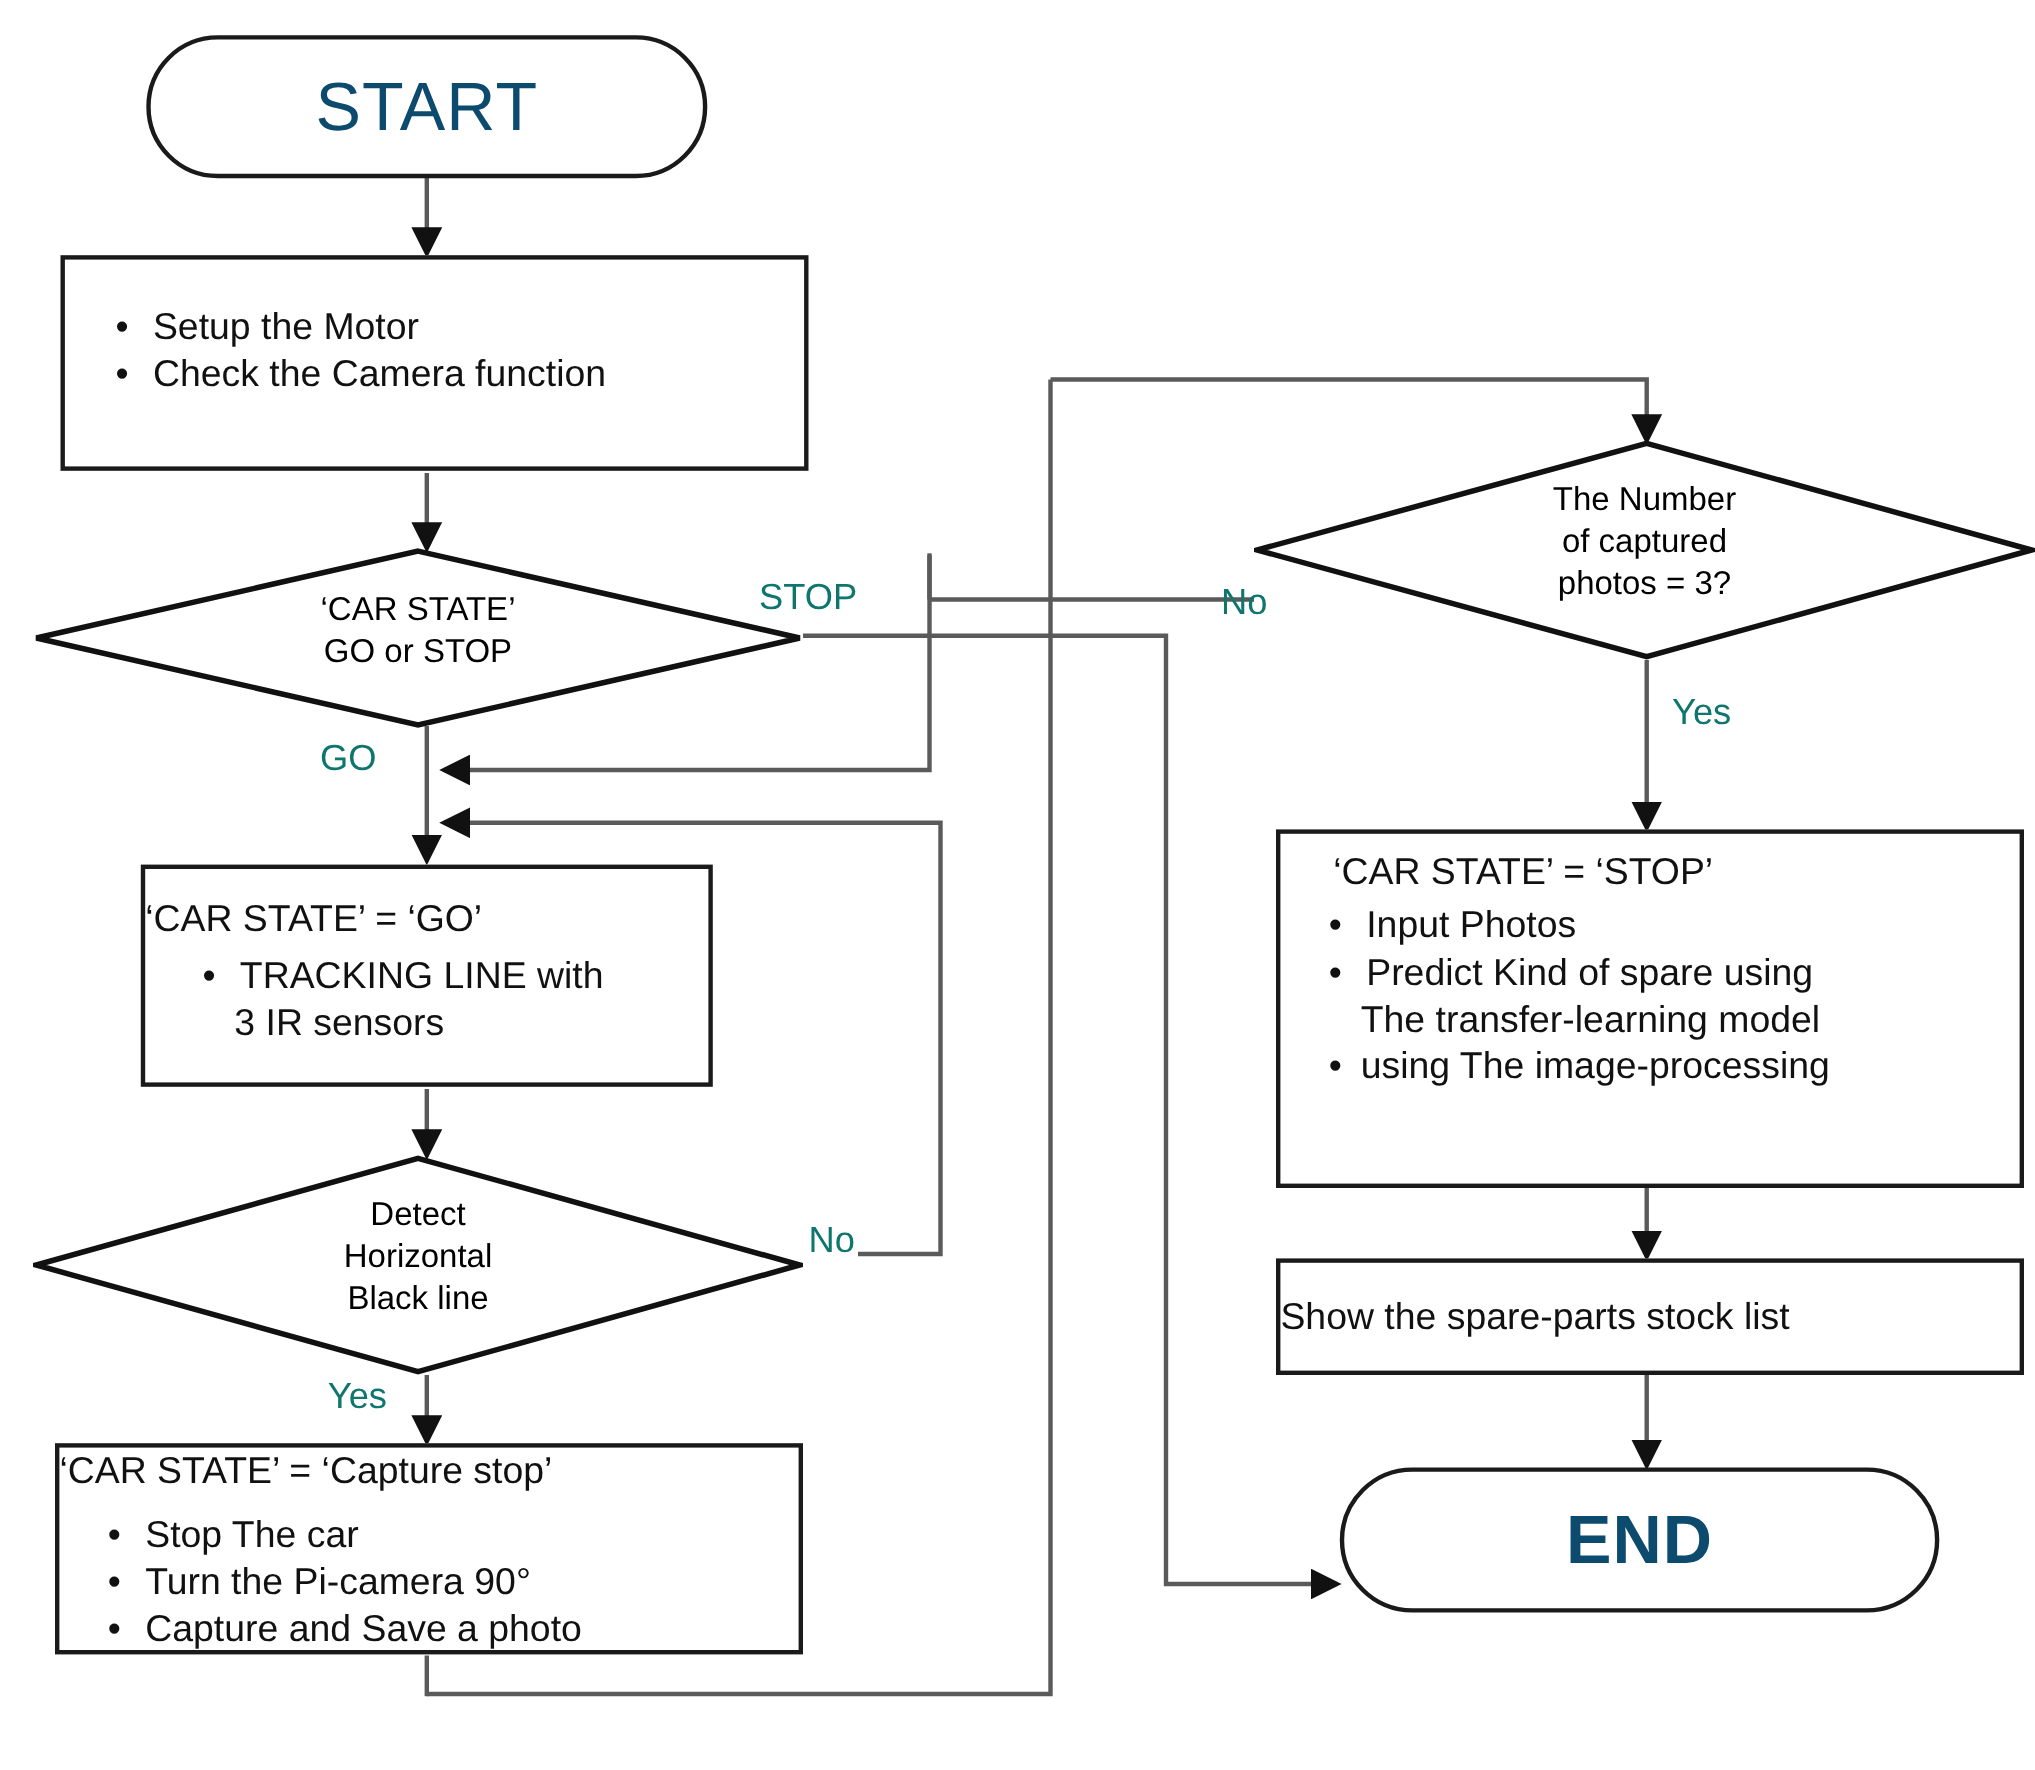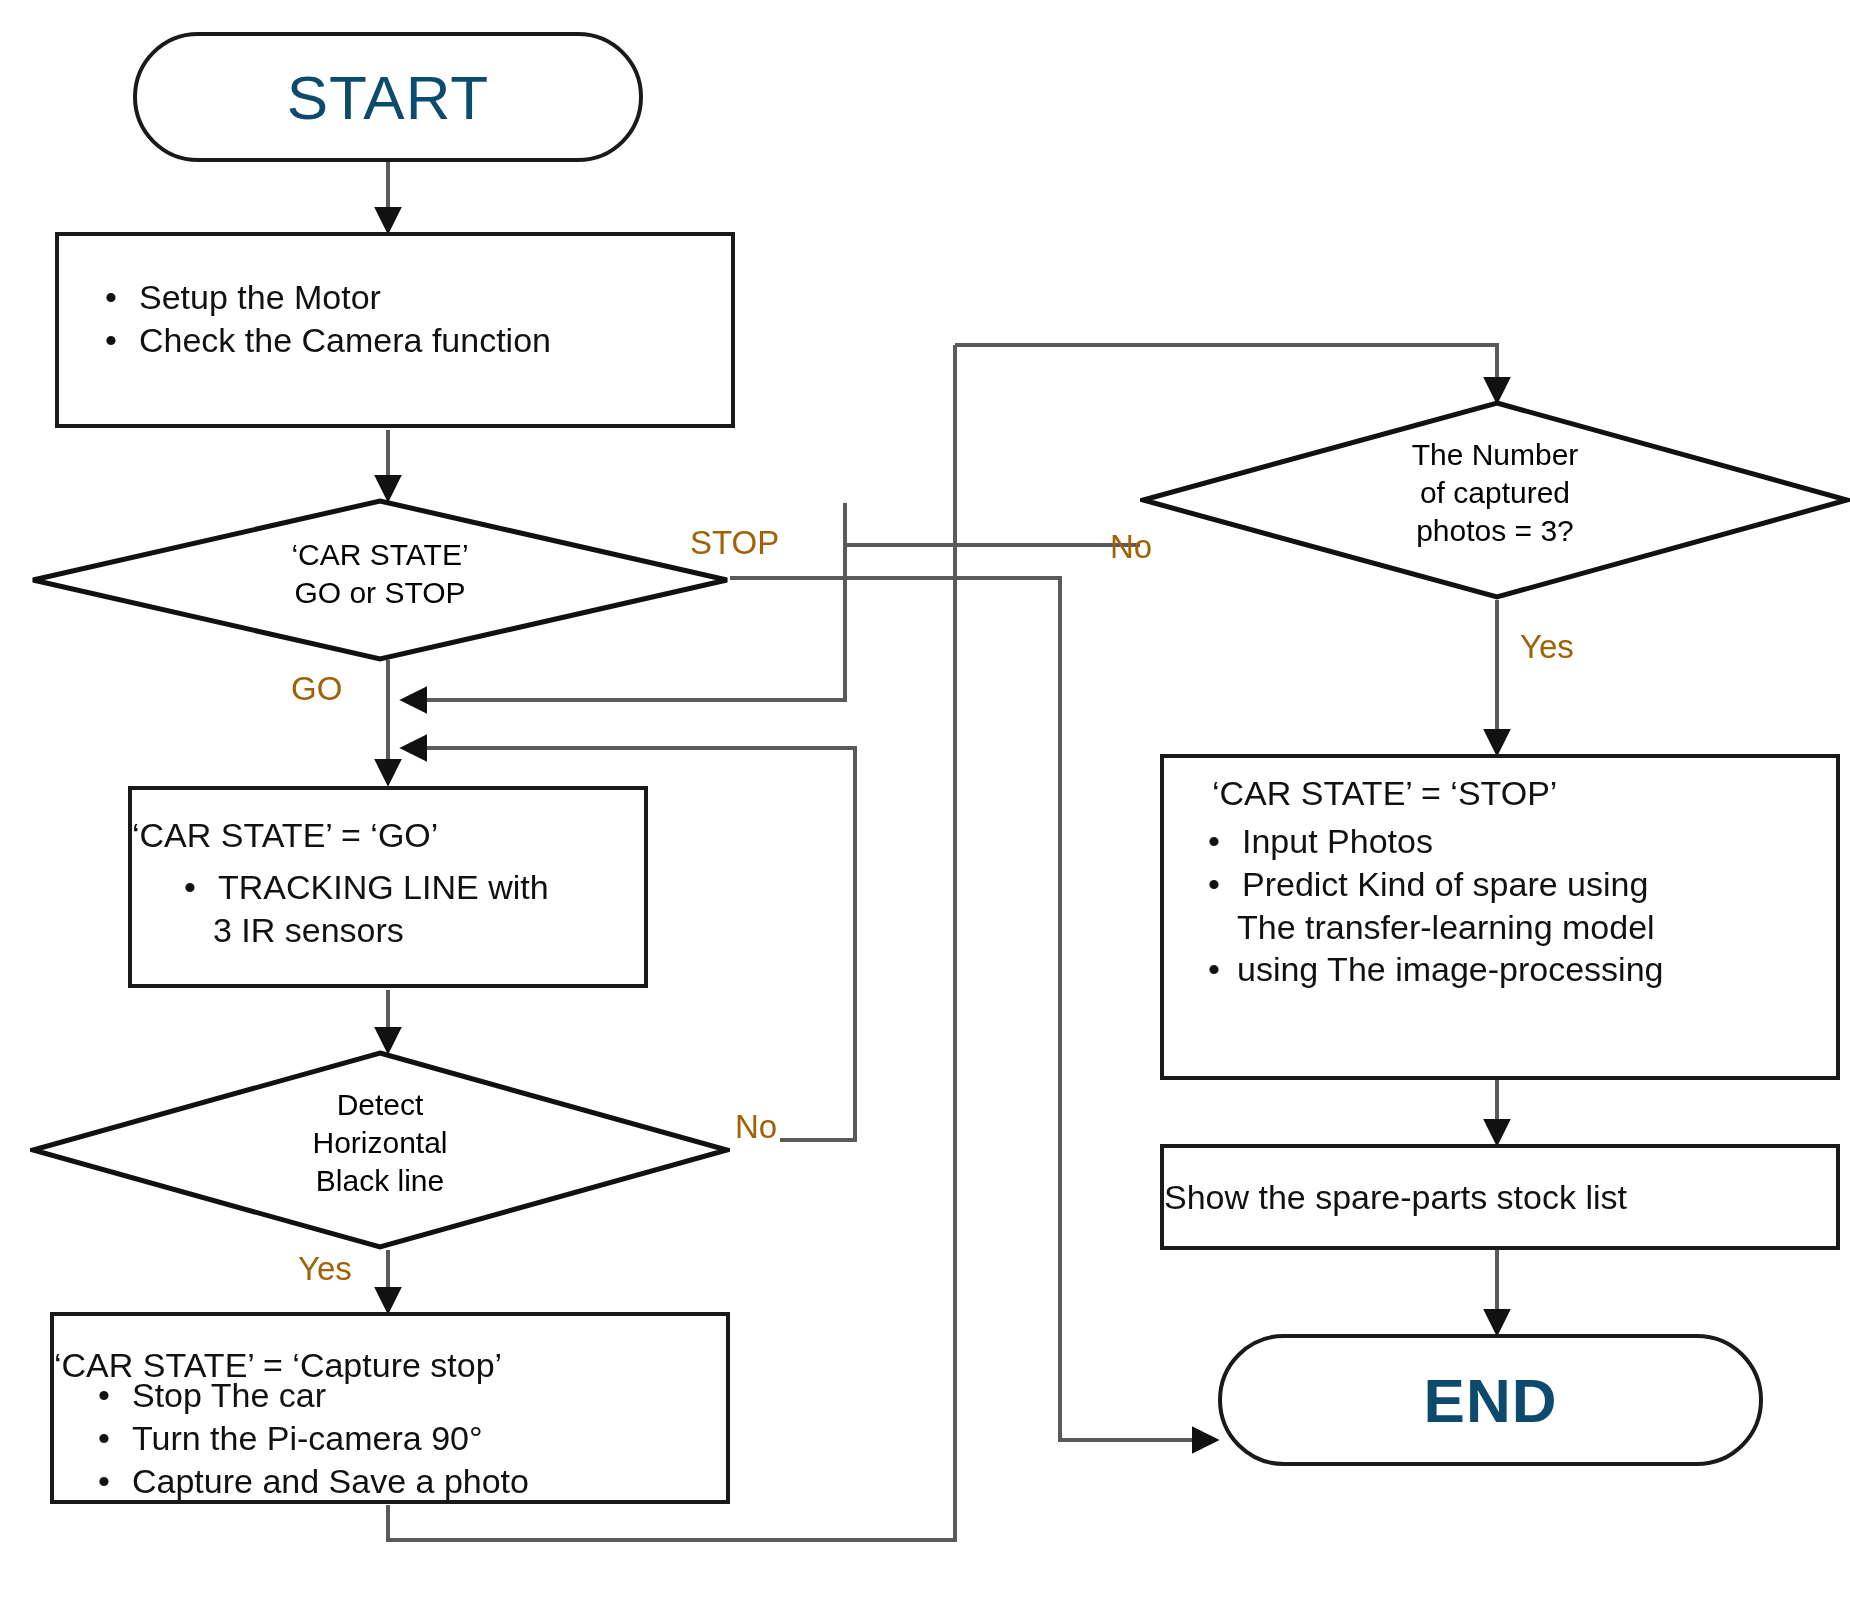--- a/index.html
+++ b/index.html
@@ -86,21 +86,21 @@
     left: 0;
     width: 100%;
     text-align: center;
     font-size: 30px;
     line-height: 1.26;
     white-space: nowrap;
   }
   .edge-label {
     position: absolute;
     font-size: 33px;
-    color: #a16207;
+    color: #0f766e;
     white-space: nowrap;
   }
 </style>
 </head>
 <body>
 
 <div id="canvas">
 
   <svg id="wires" viewBox="0 0 1850 1609" xmlns="http://www.w3.org/2000/svg">
     <defs>
@@ -192,21 +192,21 @@
       <div>Detect</div>
       <div>Horizontal</div>
       <div>Black line</div>
     </div>
   </div>
 
   <span class="edge-label" style="left:735px; top:1108px;">No</span>
   <span class="edge-label" style="left:298px; top:1250px;">Yes</span>
 
   <div class="node proc" style="left:50px; top:1312px; width:680px; height:192px;">
-    <div class="center-line" style="position:absolute; top:28px;">‘CAR STATE’ = ‘Capture stop’</div>
+    <div class="center-line" style="position:absolute; top:0;">‘CAR STATE’ = ‘Capture stop’</div>
     <ul class="bullets" style="position:absolute; left:22px; top:58px;">
       <li>
         <span class="bdot">•</span>
         <span>Stop The car</span>
       </li>
       <li>
         <span class="bdot">•</span>
         <span>Turn the Pi-camera 90°</span>
       </li>
       <li>

